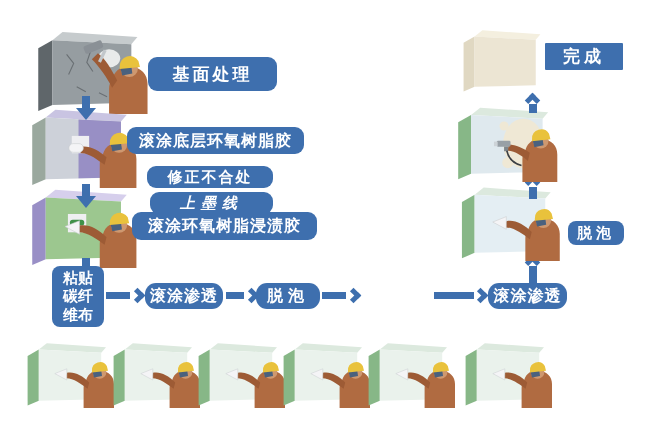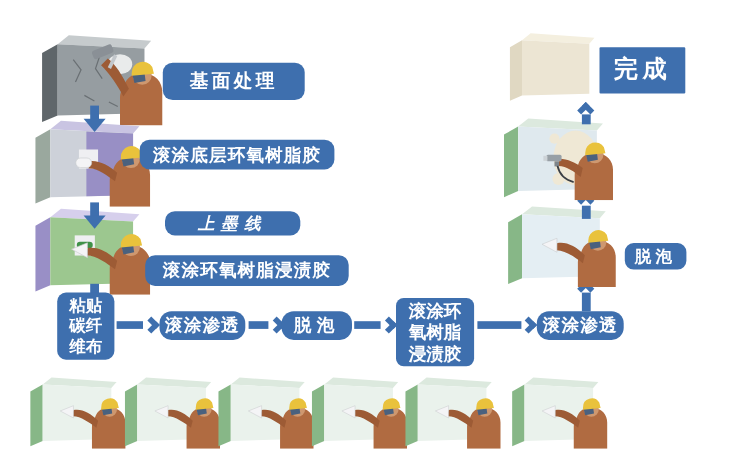--- a/index.html
+++ b/index.html
@@ -93,47 +93,43 @@
 
   <div class="shaft" style="left:82px;top:96px;width:8px;height:13px;"></div>
   <div class="tri-down" style="left:76px;top:108px;"></div>
   <div class="shaft" style="left:82px;top:184px;width:8px;height:13px;"></div>
   <div class="tri-down" style="left:76px;top:196px;"></div>
   <div class="shaft" style="left:82px;top:258px;width:8px;height:12px;"></div>
   <div class="tri-down" style="left:76px;top:269px;"></div>
 
   <div class="lb" style="left:148px;top:57px;width:129px;height:34px;font-size:17px;letter-spacing:3px;text-align:right;">基面处理</div>
   <div class="lb" style="left:127px;top:127px;width:177px;height:27px;font-size:16px;letter-spacing:1px;">滚涂底层环氧树脂胶</div>
+  <div class="lb" style="left:147px;top:166px;width:126px;height:22px;font-size:15px;letter-spacing:2px;">修正不合处</div>
   <div class="lb" style="left:150px;top:192px;width:123px;height:22px;font-size:15px;letter-spacing:6px;font-style:italic;">上墨线</div>
-  <div class="lb" style="left:132px;top:232px;width:185px;height:28px;font-size:16px;letter-spacing:1px;">滚涂环氧树脂浸渍胶</div>
+  <div class="lb" style="left:132px;top:212px;width:185px;height:28px;font-size:16px;letter-spacing:1px;">滚涂环氧树脂浸渍胶</div>
 
   <div class="lb" style="left:52px;top:266px;width:52px;height:61px;font-size:15px;border-radius:8px;flex-direction:column;">
     <span class="ln">粘贴</span>
     <span class="ln">碳纤</span>
     <span class="ln">维布</span>
   </div>
 
   <div class="shaft" style="left:106px;top:292px;width:24px;height:7px;"></div>
   <div class="chev right" style="left:132px;top:290px;"></div>
 
   <div class="lb" style="left:145px;top:283px;width:78px;height:26px;font-size:16px;letter-spacing:1px;border-radius:11px;">滚涂渗透</div>
 
   <div class="shaft" style="left:226px;top:292px;width:18px;height:7px;"></div>
   <div class="chev right" style="left:246px;top:290px;"></div>
 
   <div class="lb" style="left:256px;top:283px;width:64px;height:26px;font-size:16px;letter-spacing:5px;border-radius:11px;">脱泡</div>
 
   <div class="shaft" style="left:322px;top:292px;width:24px;height:7px;"></div>
   <div class="chev right" style="left:348px;top:290px;"></div>
 
-  <div class="lb" style="left:360px;top:271px;width:71px;height:62px;font-size:16px;border-radius:7px;flex-direction:column;">
-    <span class="ln">滚涂环</span>
-    <span class="ln">氧树脂</span>
-    <span class="ln">浸渍胶</span>
-  </div>
 
   <div class="shaft" style="left:434px;top:292px;width:40px;height:7px;"></div>
   <div class="chev right" style="left:475px;top:290px;"></div>
 
   <div class="lb" style="left:488px;top:283px;width:79px;height:26px;font-size:16px;letter-spacing:1px;border-radius:11px;">滚涂渗透</div>
 
   <div class="cube" style="left:26px;top:340px;width:104px;height:68px;">
       <svg viewBox="0 0 130 85" xmlns="http://www.w3.org/2000/svg">
     <polygon points="16,12 26,4 100,9 94,16" fill="#DCE9DE"></polygon>
     <polygon points="16,12 2,20 2,82 16,76" fill="#87B787"></polygon>
@@ -273,15 +269,15 @@
   <div class="chev up" style="left:527px;top:95px;"></div>
   <div class="shaft" style="left:529px;top:104px;width:8px;height:9px;"></div>
 
   <div class="cube" style="left:462px;top:27px;width:102px;height:67px;">
       <svg viewBox="0 0 130 85" xmlns="http://www.w3.org/2000/svg">
     <polygon points="16,12 26,4 100,9 94,16" fill="#F4EFDF"></polygon>
     <polygon points="16,12 2,20 2,82 16,76" fill="#E0D8C2"></polygon>
     <polygon points="16,12 94,16 94,74 16,76" fill="#ECE5D3"></polygon>
     </svg>
     </div>
-  <div class="lb" style="left:545px;top:43px;width:78px;height:42px;font-size:22px;letter-spacing:4px;border-radius:1px;">完成</div>
+  <div class="lb" style="left:545px;top:43px;width:78px;height:27px;font-size:17px;letter-spacing:4px;border-radius:1px;">完成</div>
 
 </div>
 
 </body></html>

